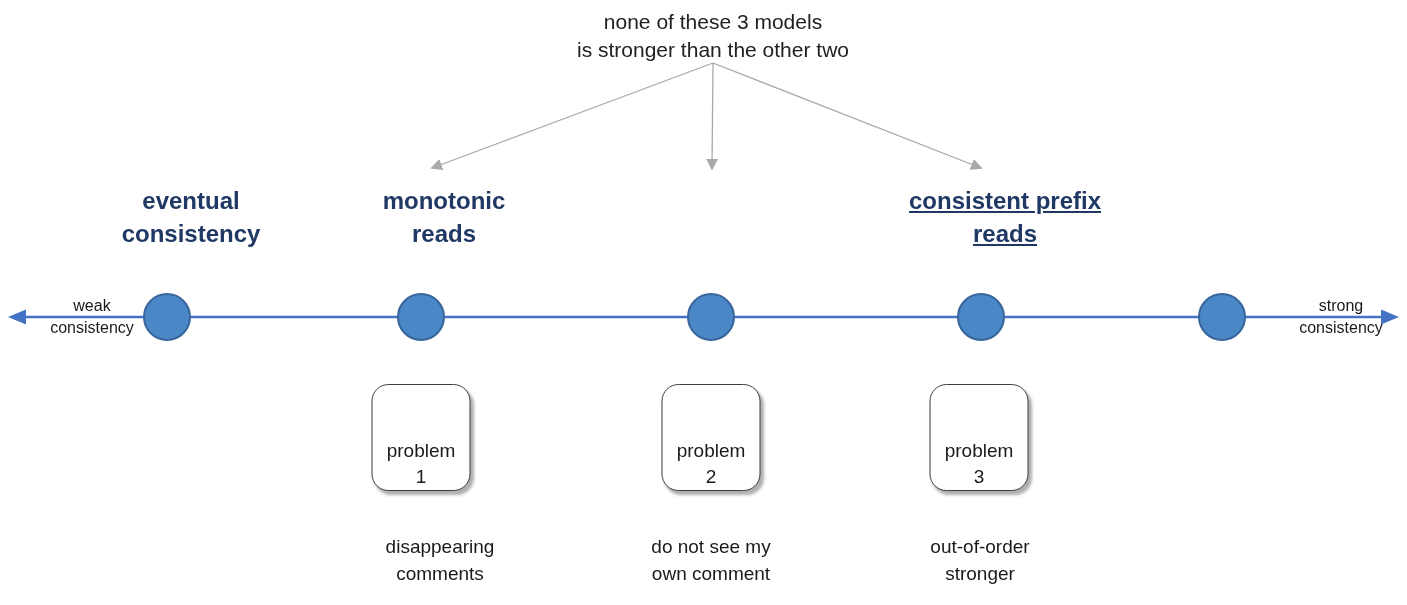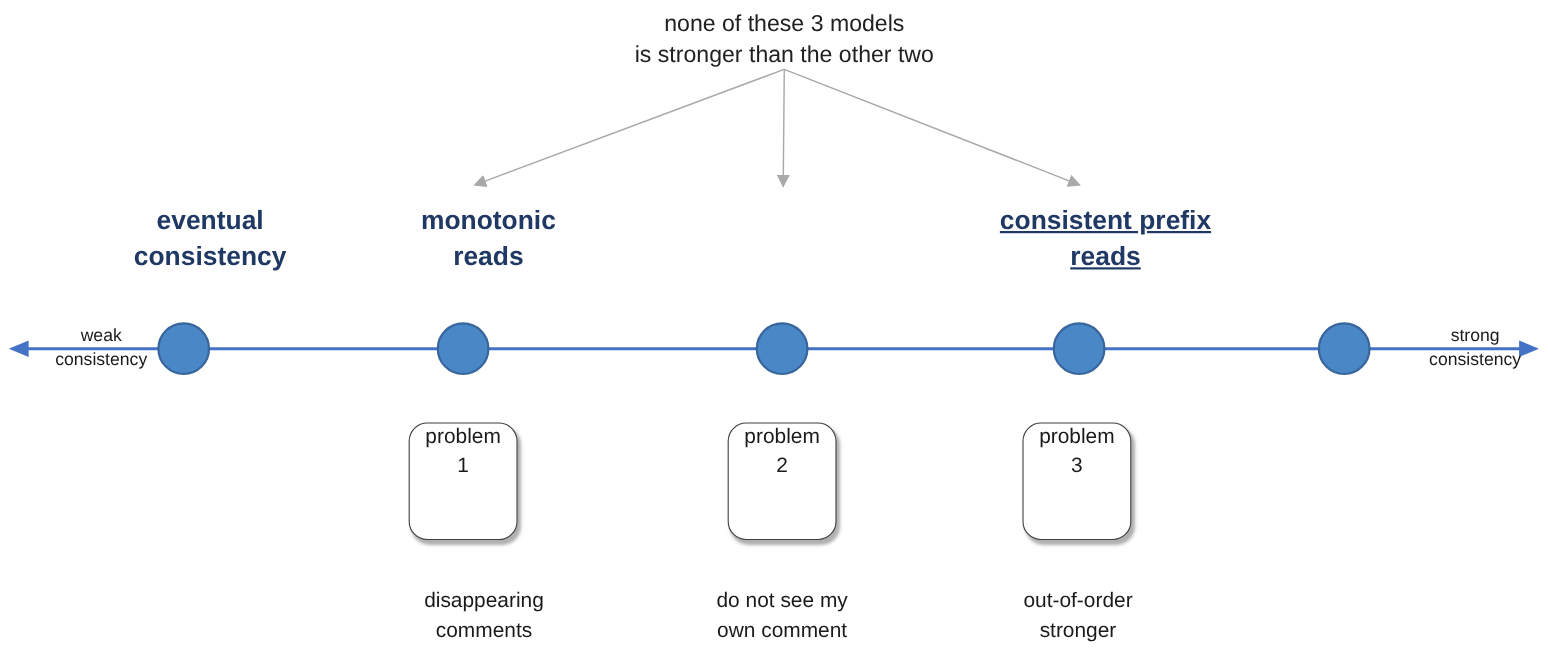--- a/index.html
+++ b/index.html
@@ -39,21 +39,21 @@
     color:#1a1a1a;
   }
 
   .problem-box{
     top:384px;
     width:97px;height:105px;
     background:#ffffff;
     border:1.6px solid #3f3f3f;
     border-radius:17px;
     box-shadow:3px 4px 3px rgba(110,110,110,0.55);
-    display:flex;align-items:flex-start;justify-content:center;
+    display:flex;align-items:flex-end;justify-content:center;
     transform:translateX(-50%);
     font-size:19px;line-height:26px;
     color:#1a1a1a;text-align:center;
   }
 
   .caption{
     top:533px;
     font-size:19px;line-height:27px;
     color:#1a1a1a;
   }

